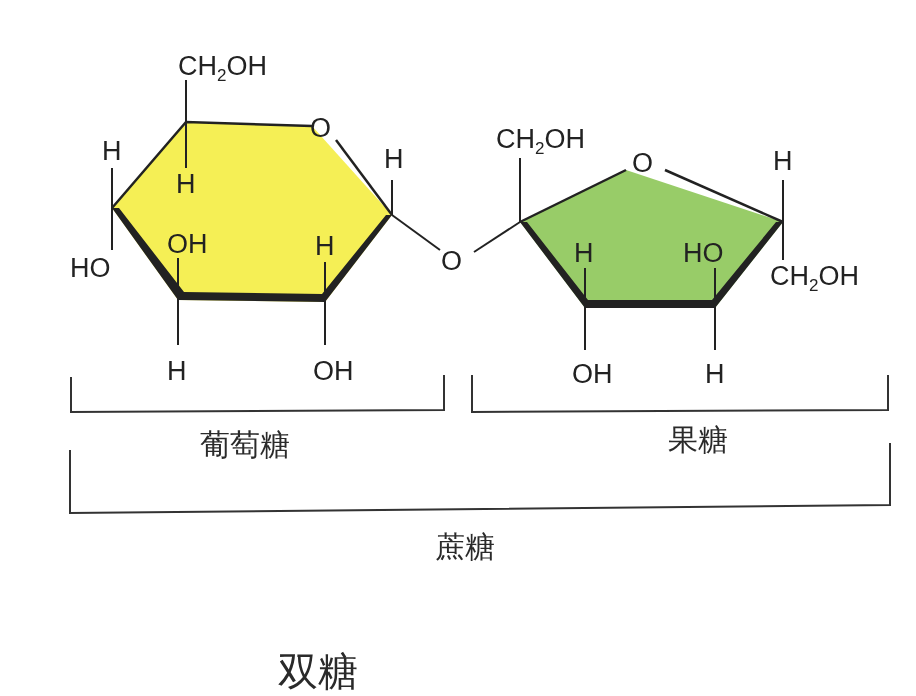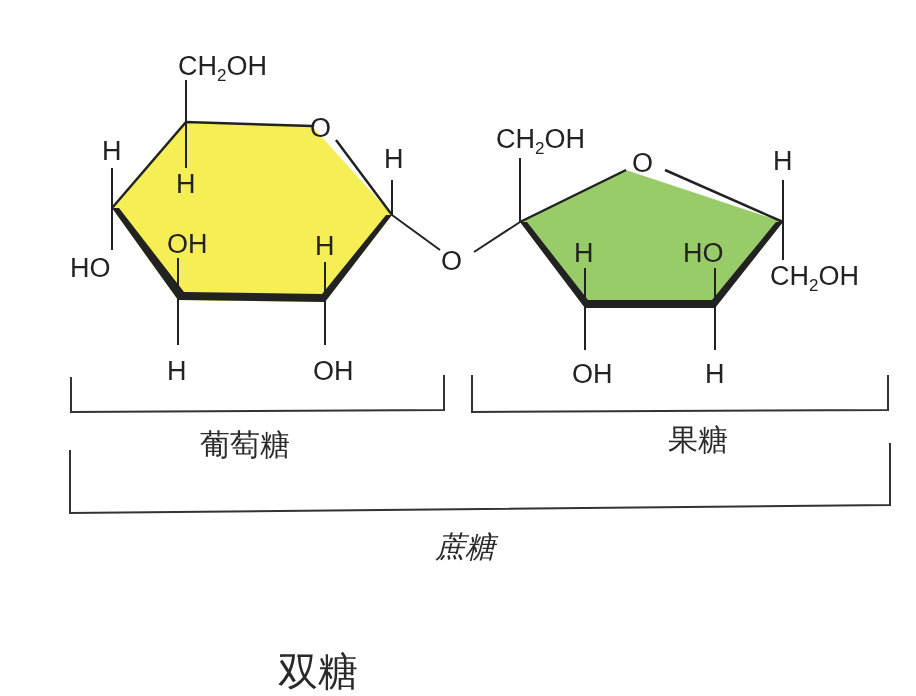--- a/index.html
+++ b/index.html
@@ -70,14 +70,14 @@
   <text class="lbl" x="572" y="383">OH</text>
   <text class="lbl" x="705" y="383">H</text>
 
   <polyline points="71,377 71,412 444,410 444,375" fill="none" stroke="#333" stroke-width="2"></polyline>
   <polyline points="472,375 472,412 888,410 888,375" fill="none" stroke="#333" stroke-width="2"></polyline>
   <polyline points="70,450 70,513 890,505 890,443" fill="none" stroke="#333" stroke-width="2"></polyline>
 </svg>
 
 <div class="cn" style="left:200px; top:425px; font-size:30px;text-align:right;">葡萄糖</div>
 <div class="cn" style="left:640px; top:420px; font-size:30px;margin-left:28px;">果糖</div>
-<div class="cn" style="left:435px; top:527px; font-size:30px;font-style:italic;">蔗糖</div>
+<div class="cn" style="left:435px; top:527px; font-size:30px;">蔗糖</div>
 <div class="cn" style="left:237px; top:644px; font-size:40px;margin-left:41px;">双糖</div>
 
 </body></html>

